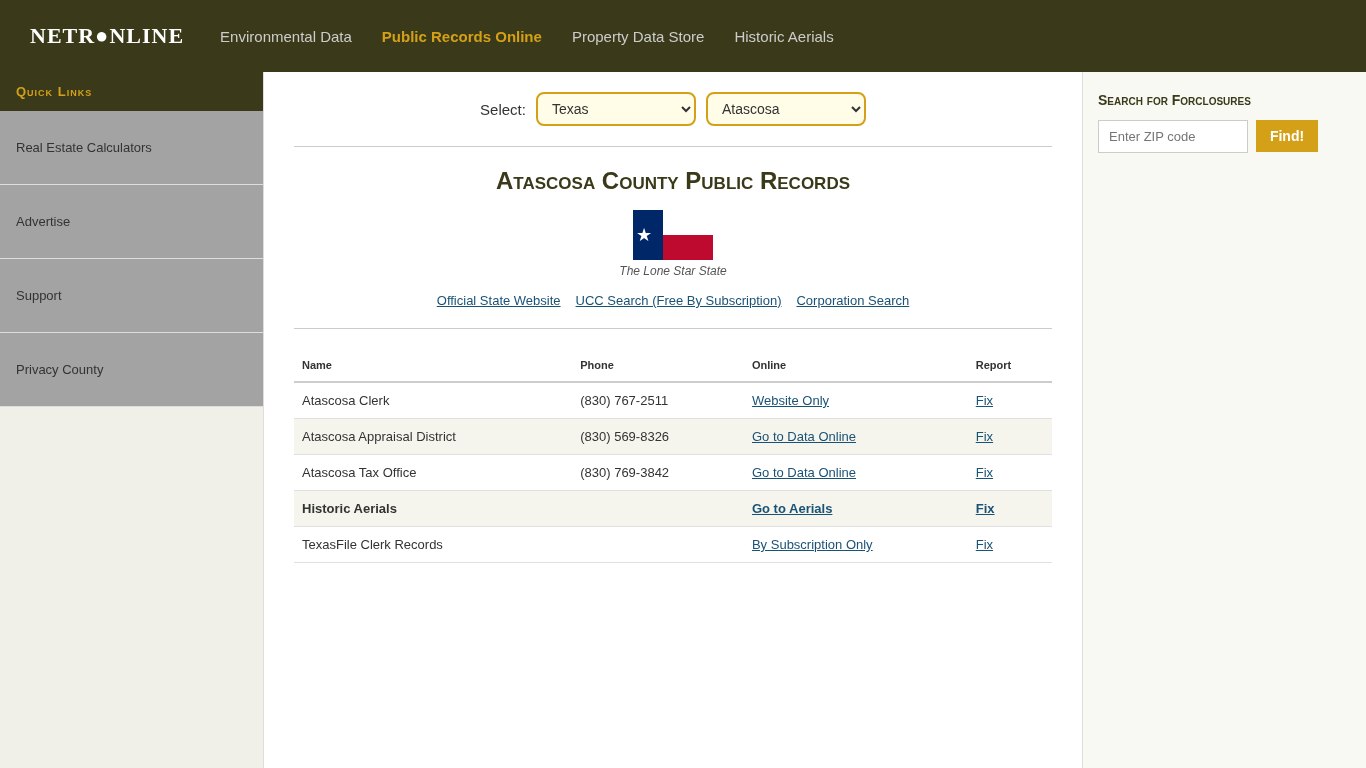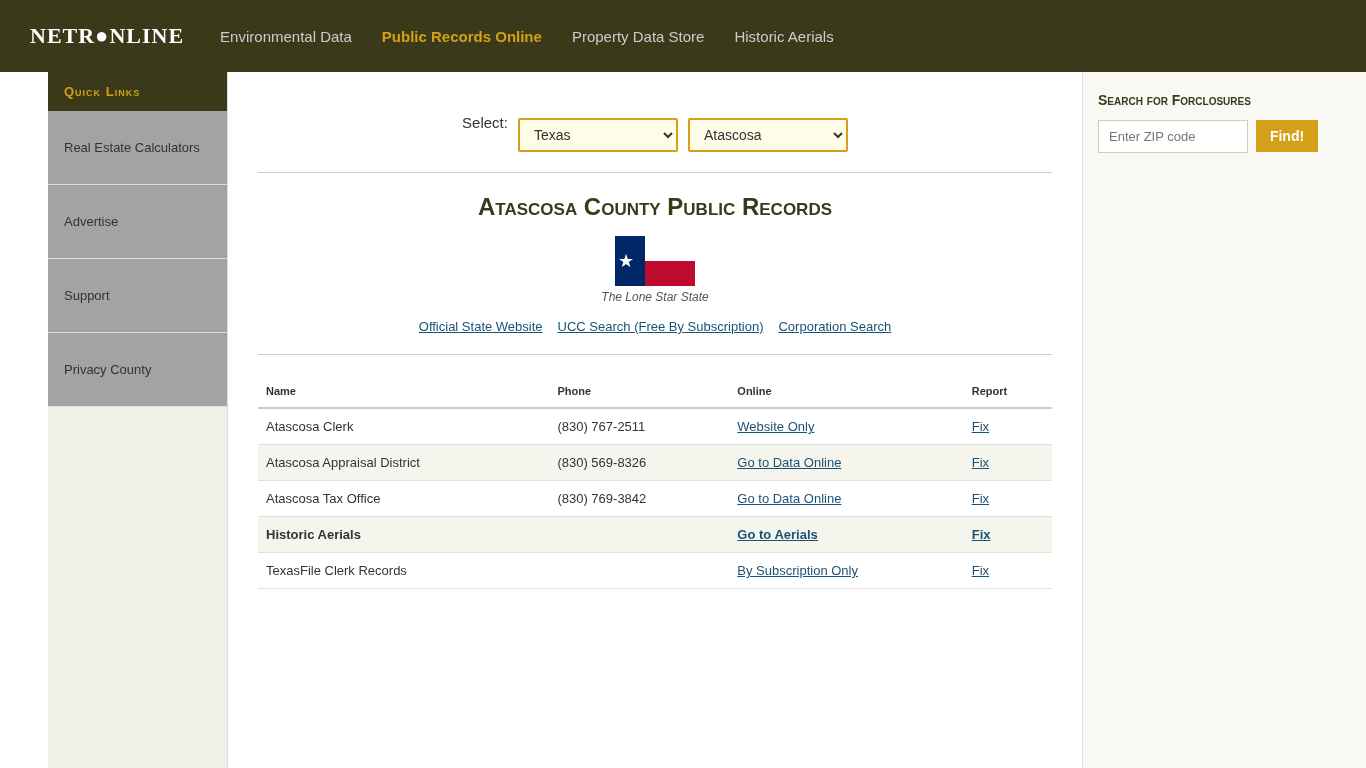--- a/index.html
+++ b/index.html
@@ -39,26 +39,25 @@
     }
 
     
     .layout {
       display: flex;
       min-height: calc(100vh - 72px);
     }
 
     
     .sidebar {
-      width: 180px;
+      width: 264px;
       background: #f0f0e8;
       padding: 0;
       flex-shrink: 0;
       border-right: 1px solid #ddd;
-      margin-left: 48px;
     }
     .sidebar-title {
       background: #3a3a1a;
       color: #d4a017;
       font-size: 13px;
       font-weight: bold;
       padding: 12px 16px;
       letter-spacing: 1px;
       font-variant: small-caps;
     }
@@ -88,23 +87,22 @@
       margin-bottom: 20px;
     }
     .select-label { font-size: 15px; color: #333; }
     .select-dropdown {
       border: 2px solid #d4a017;
       background: #fffde8;
       padding: 6px 10px;
       font-size: 14px;
       color: #333;
       cursor: pointer;
-      border-radius: 2px;
+      border-radius: 8px;
       min-width: 160px;
-      margin-top: 26px;
     }
 
     
     .county-section {
       border-top: 1px solid #ccc;
       border-bottom: 1px solid #ccc;
       padding: 20px 10px;
       text-align: center;
     }
     .county-title {

